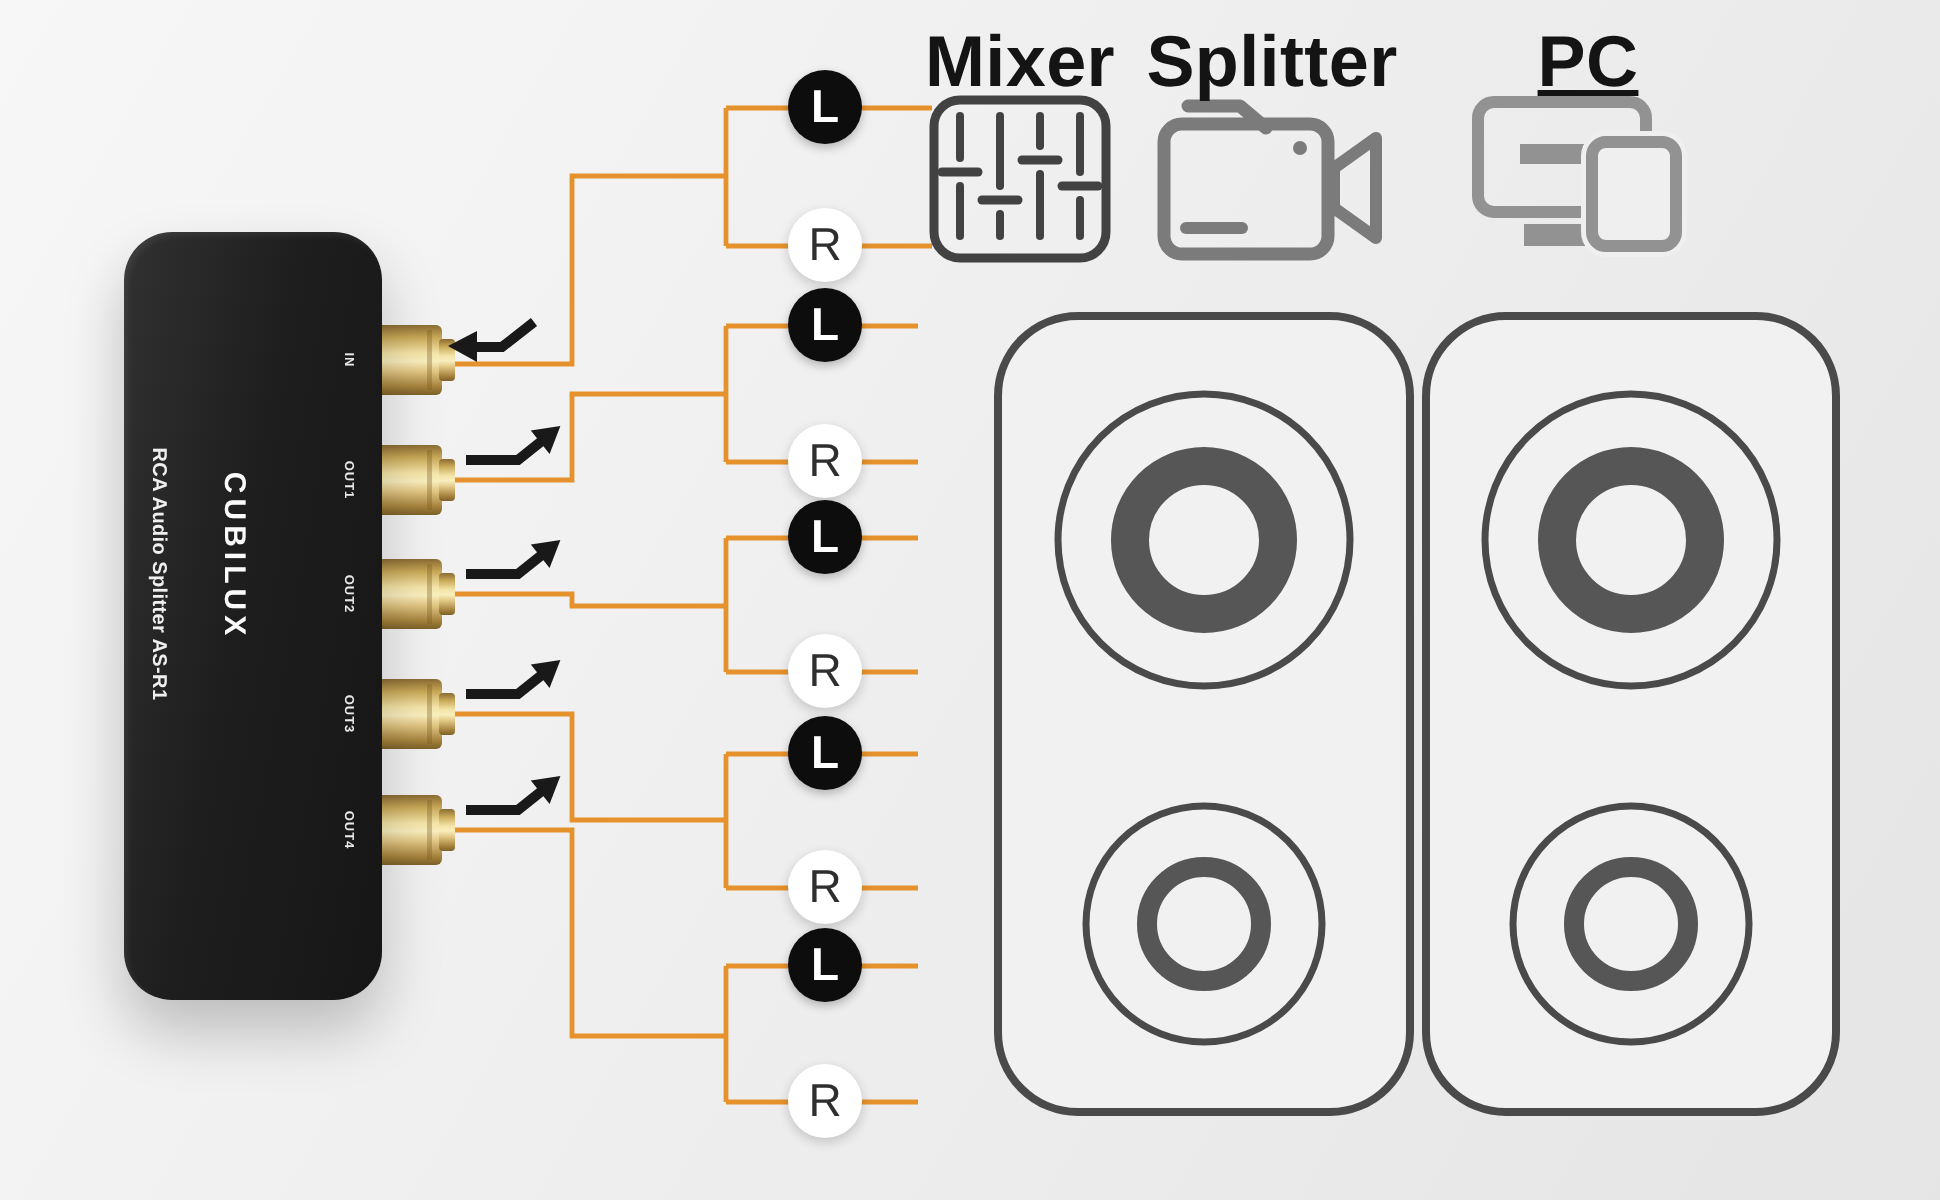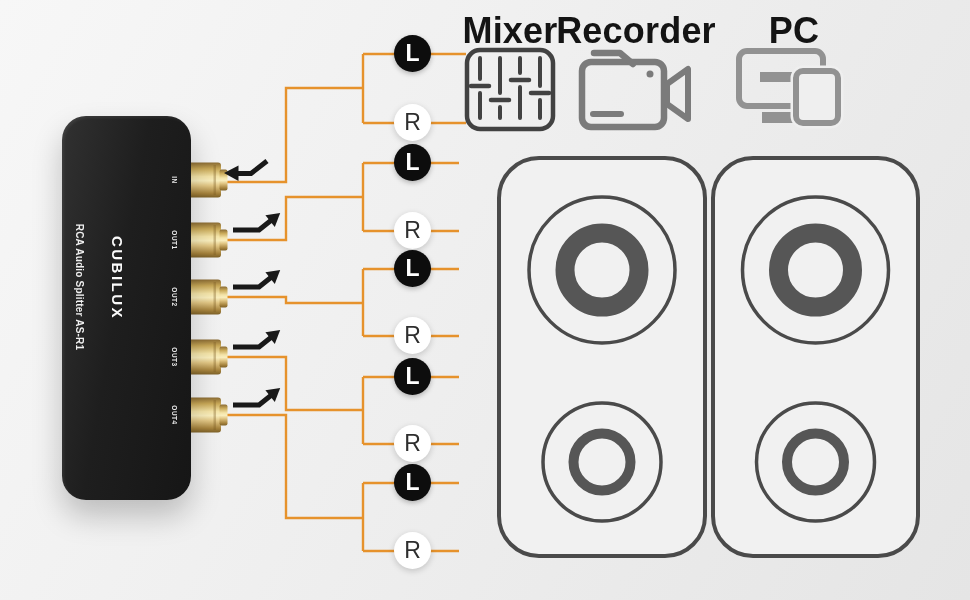--- a/index.html
+++ b/index.html
@@ -169,22 +169,22 @@
     <div class="vtext brand" style="left:55px;top:162px;">CUBILUX</div>
     <div class="vtext model" style="left:17px;top:171px;">RCA Audio Splitter AS-R1</div>
     <div class="vtext port-label" style="left:112px;top:64px;">IN</div>
     <div class="vtext port-label" style="left:112px;top:124px;">OUT1</div>
     <div class="vtext port-label" style="left:112px;top:181px;">OUT2</div>
     <div class="vtext port-label" style="left:112px;top:241px;">OUT3</div>
     <div class="vtext port-label" style="left:112px;top:299px;">OUT4</div>
   </div>
 
   <div class="top-label" style="left:510px;top:31px;">Mixer</div>
-  <div class="top-label" style="left:636px;top:31px;">Recorder</div>
-  <div class="top-label" style="left:794px;top:31px;">PC</div>
+  <div class="top-label" style="left:636px;top:31px;">Splitter</div>
+  <div class="top-label" style="left:794px;top:31px;text-decoration:underline;">PC</div>
 
   <div class="badge badge-l" style="left:394px;top:35px;">L</div>
   <div class="badge badge-r" style="left:394px;top:104px;">R</div>
   <div class="badge badge-l" style="left:394px;top:144px;">L</div>
   <div class="badge badge-r" style="left:394px;top:212px;">R</div>
   <div class="badge badge-l" style="left:394px;top:250px;">L</div>
   <div class="badge badge-r" style="left:394px;top:317px;">R</div>
   <div class="badge badge-l" style="left:394px;top:358px;">L</div>
   <div class="badge badge-r" style="left:394px;top:425px;">R</div>
   <div class="badge badge-l" style="left:394px;top:464px;">L</div>

